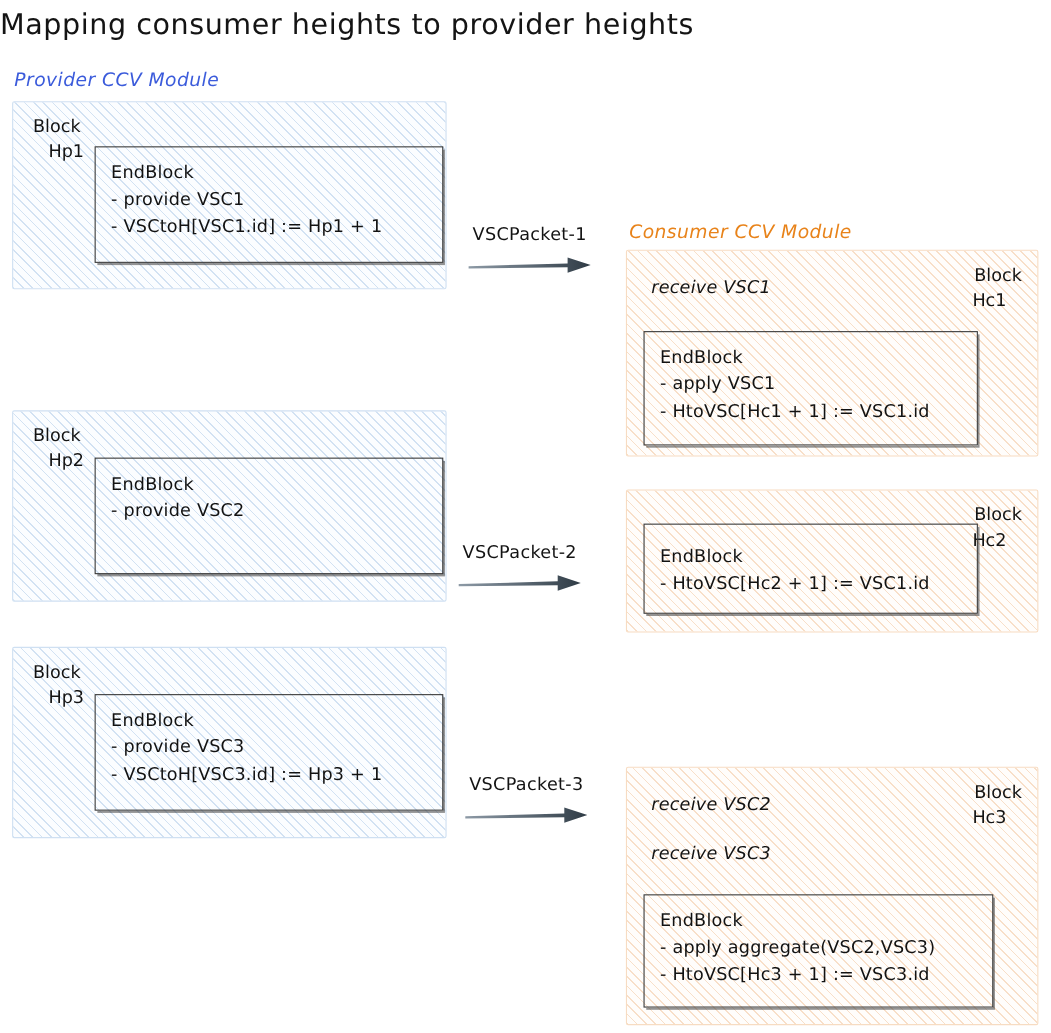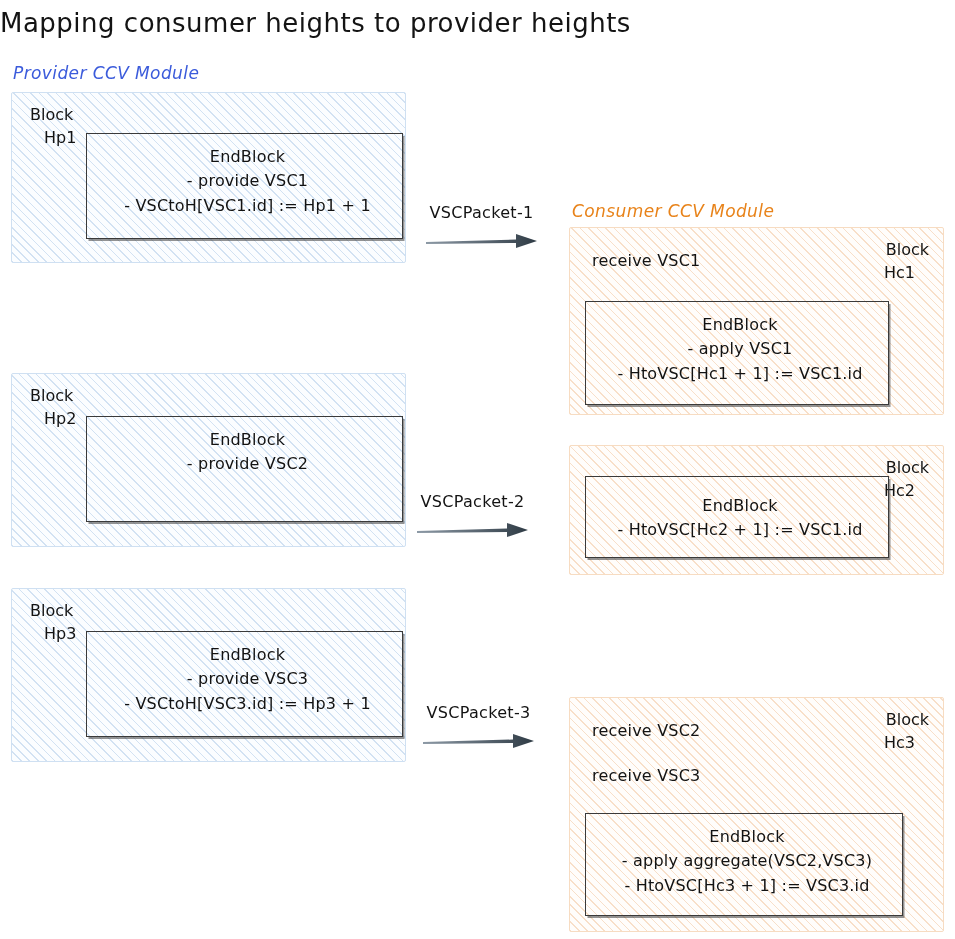--- a/index.html
+++ b/index.html
@@ -82,36 +82,36 @@
   .block-caption.right { right: 14px; top: 10px; text-align: right; }
   .block-caption.right .l2 { margin-right: 14px; }
 
   
   .receive-line {
     position: absolute;
     font-size: 16px;
     color: #131313;
     white-space: nowrap;
     letter-spacing: 0.2px;
+    font-style: italic;
   }
 
   
   .endblock {
     position: absolute;
     box-sizing: border-box;
     border: 1.6px solid #3a3a3a;
     background: transparent;
     box-shadow: 2px 2.5px 0 -0.5px rgba(60,60,60,0.55);
   }
   .endblock-body {
     position: absolute;
     left: 14px;
     top: 11px;
     right: 8px;
-    text-align: center;
   }
   .endblock-body .line {
     font-size: 16px;
     line-height: 1.52;
     color: #121212;
     white-space: nowrap;
     letter-spacing: 0.2px;
   }
 
   

